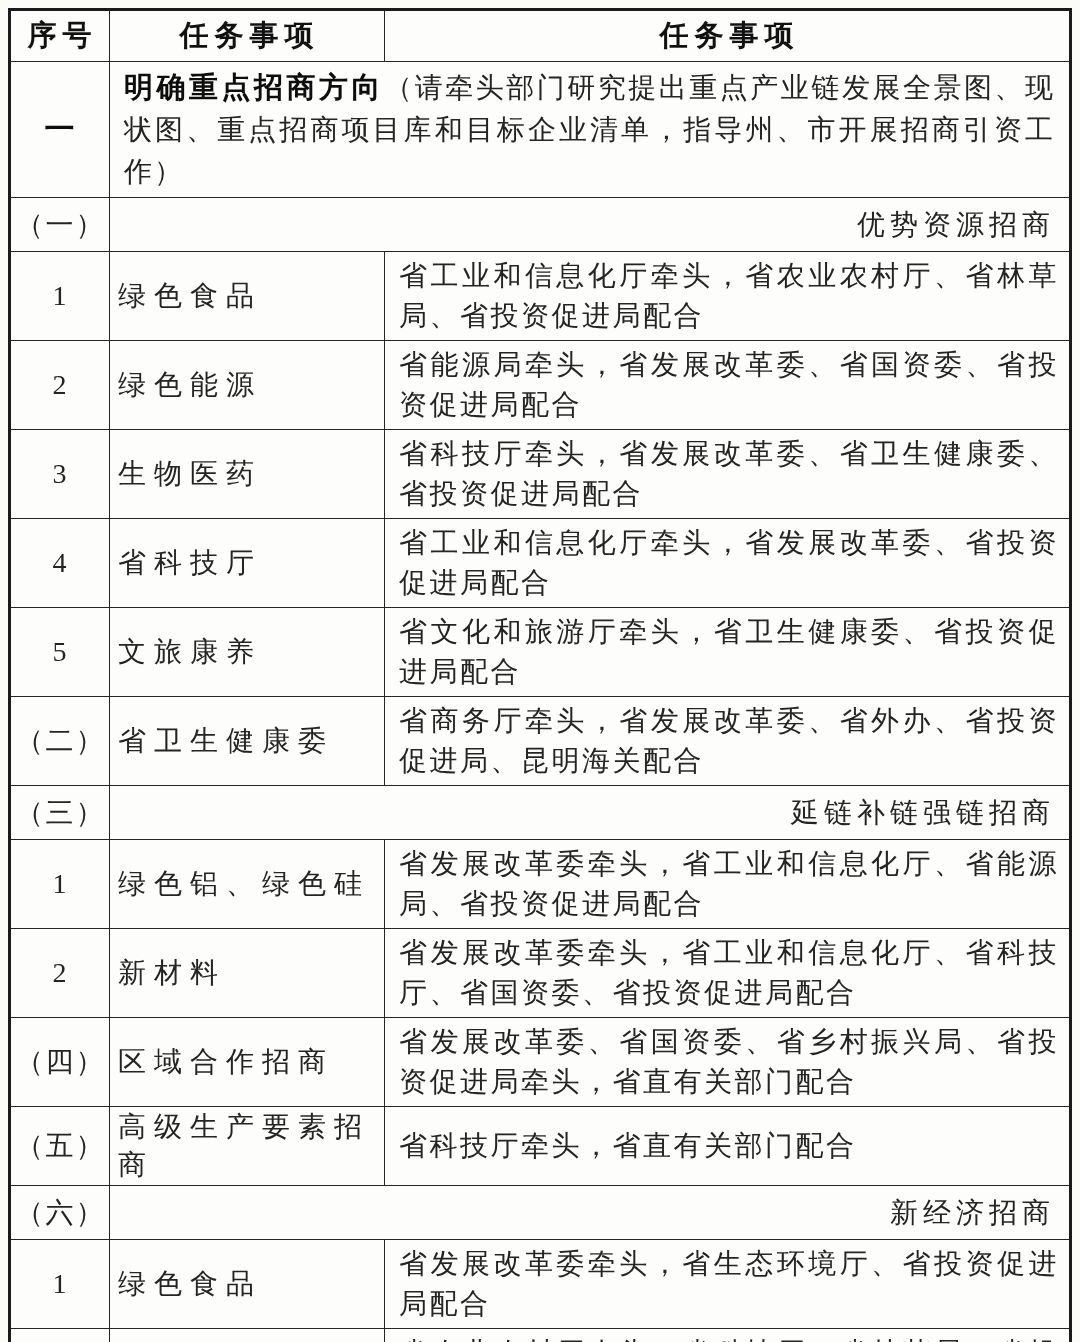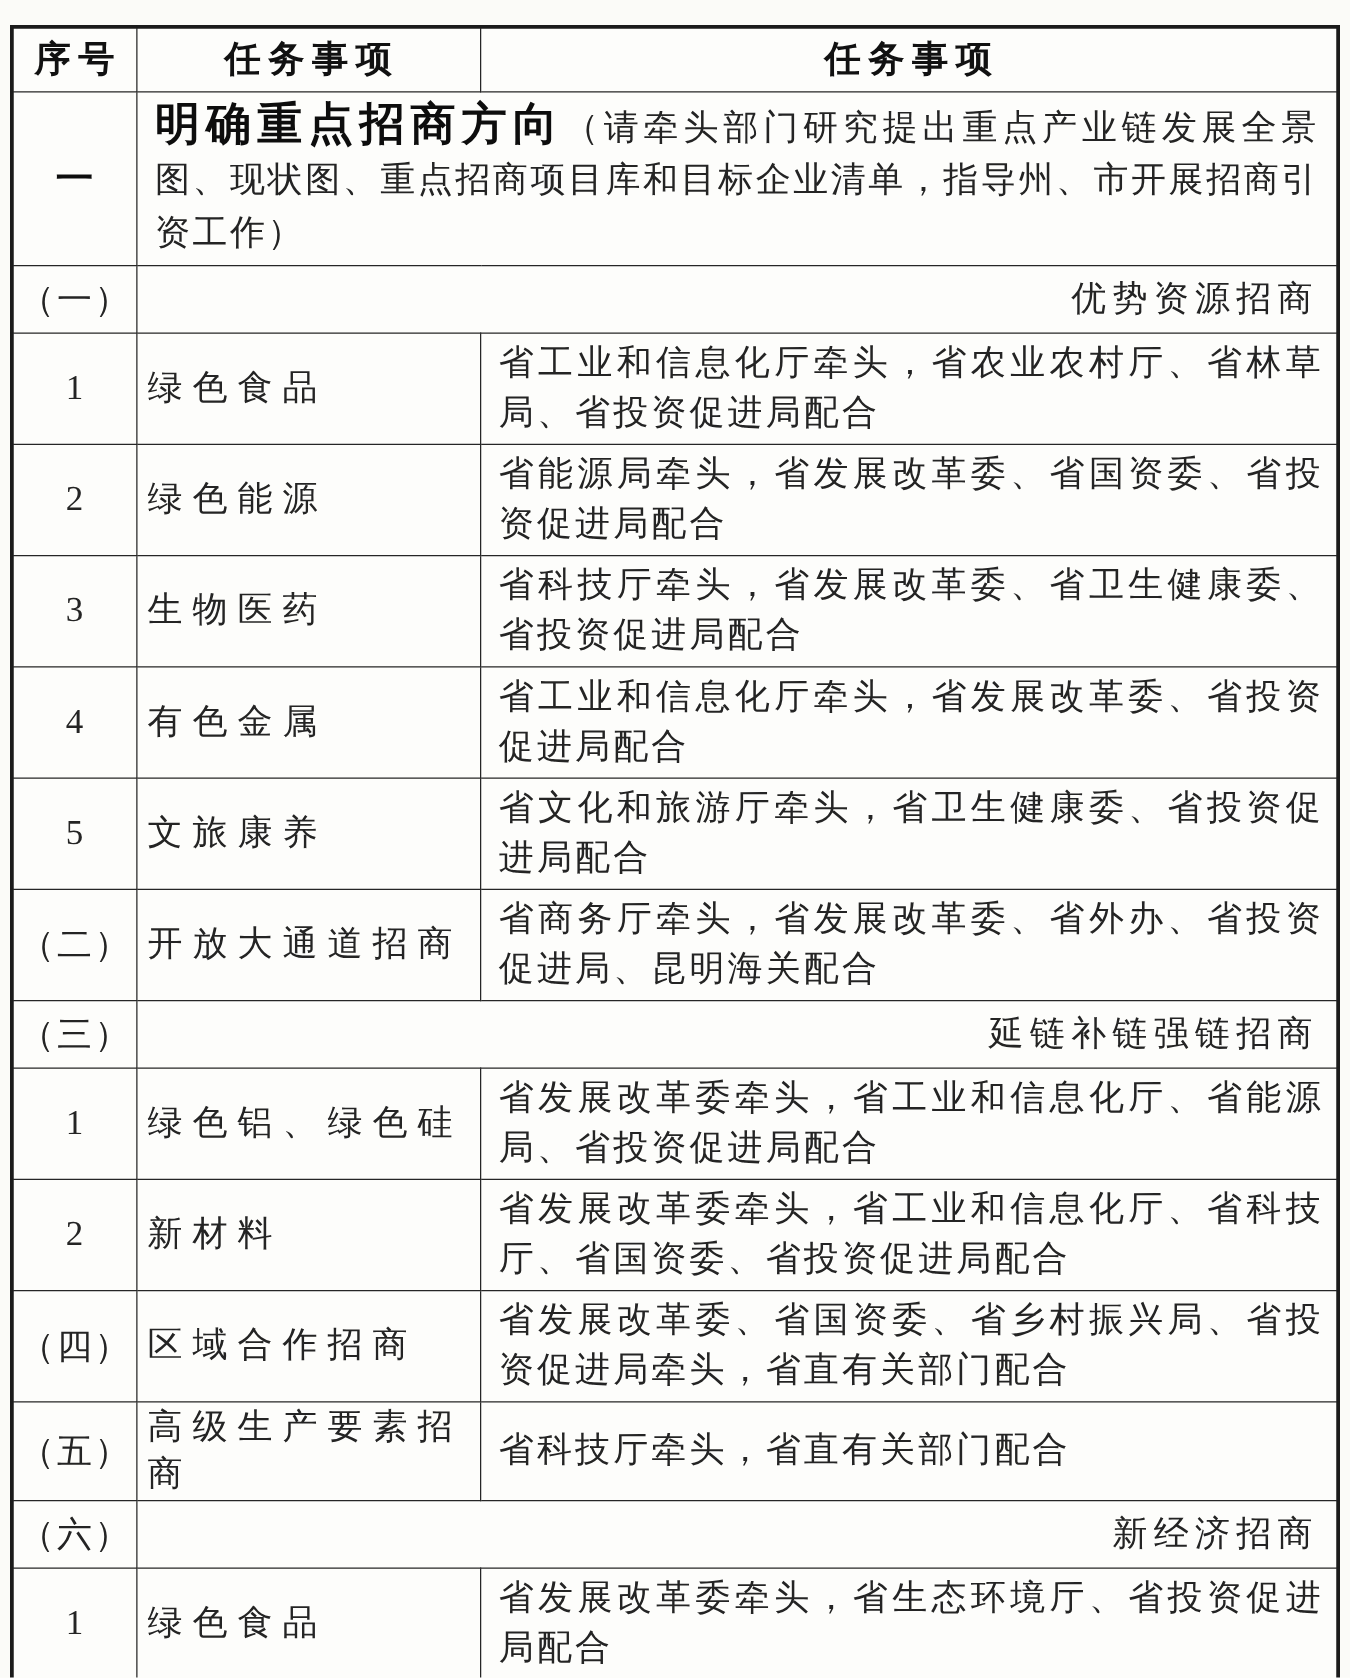--- a/index.html
+++ b/index.html
@@ -6,21 +6,21 @@
     margin: 0;
     padding: 0;
     background: #fbfbf8;
     font-family: "Liberation Serif", serif;
     color: #1f1f1f;
   }
   .page {
     width: 1080px;
     height: 1342px;
     box-sizing: border-box;
-    padding: 20px 8px;
+    padding: 8px 8px;
     background: #fbfbf8;
   }
   table.doc-table {
     width: 1064px;
     border-collapse: collapse;
     table-layout: fixed;
     background: #fdfdfb;
     border: 3px solid #1b1b1b;
   }
   col.col-no   { width: 100px; }
@@ -70,21 +70,21 @@
   }
   .c-merged {
     text-align: right;
     letter-spacing: 5px;
     padding: 4px 14px 4px 14px;
     line-height: 42px;
   }
   .c-merged .lead {
     font-family: "Liberation Sans", sans-serif;
     font-weight: bold;
-    font-size: 36px;
+    font-size: 29px;
     color: #0d0d0d;
     letter-spacing: 3px;
   }
   .c-merged.justify {
     text-align: justify;
     text-justify: inter-character;
     letter-spacing: 2px;
     padding-right: 14px;
   }
   tr.h-tall   td { height: 88px; }
@@ -134,33 +134,33 @@
     </tr>
 
     <tr class="h-two">
       <td class="c-no">3</td>
       <td class="c-task">生物医药</td>
       <td class="c-resp">省科技厅牵头，省发展改革委、省卫生健康委、省投资促进局配合</td>
     </tr>
 
     <tr class="h-two">
       <td class="c-no">4</td>
-      <td class="c-task">有色金属</td>
+      <td class="c-task">省科技厅</td>
       <td class="c-resp">省工业和信息化厅牵头，省发展改革委、省投资促进局配合</td>
     </tr>
 
     <tr class="h-two">
       <td class="c-no">5</td>
       <td class="c-task">文旅康养</td>
       <td class="c-resp">省文化和旅游厅牵头，省卫生健康委、省投资促进局配合</td>
     </tr>
 
     <tr class="h-two">
       <td class="c-no">（二）</td>
-      <td class="c-task">开放大通道招商</td>
+      <td class="c-task">省卫生健康委</td>
       <td class="c-resp">省商务厅牵头，省发展改革委、省外办、省投资促进局、昆明海关配合</td>
     </tr>
 
     <tr class="h-one">
       <td class="c-no">（三）</td>
       <td class="c-merged" colspan="2">延链补链强链招商</td>
     </tr>
 
     <tr class="h-two">
       <td class="c-no">1</td>

